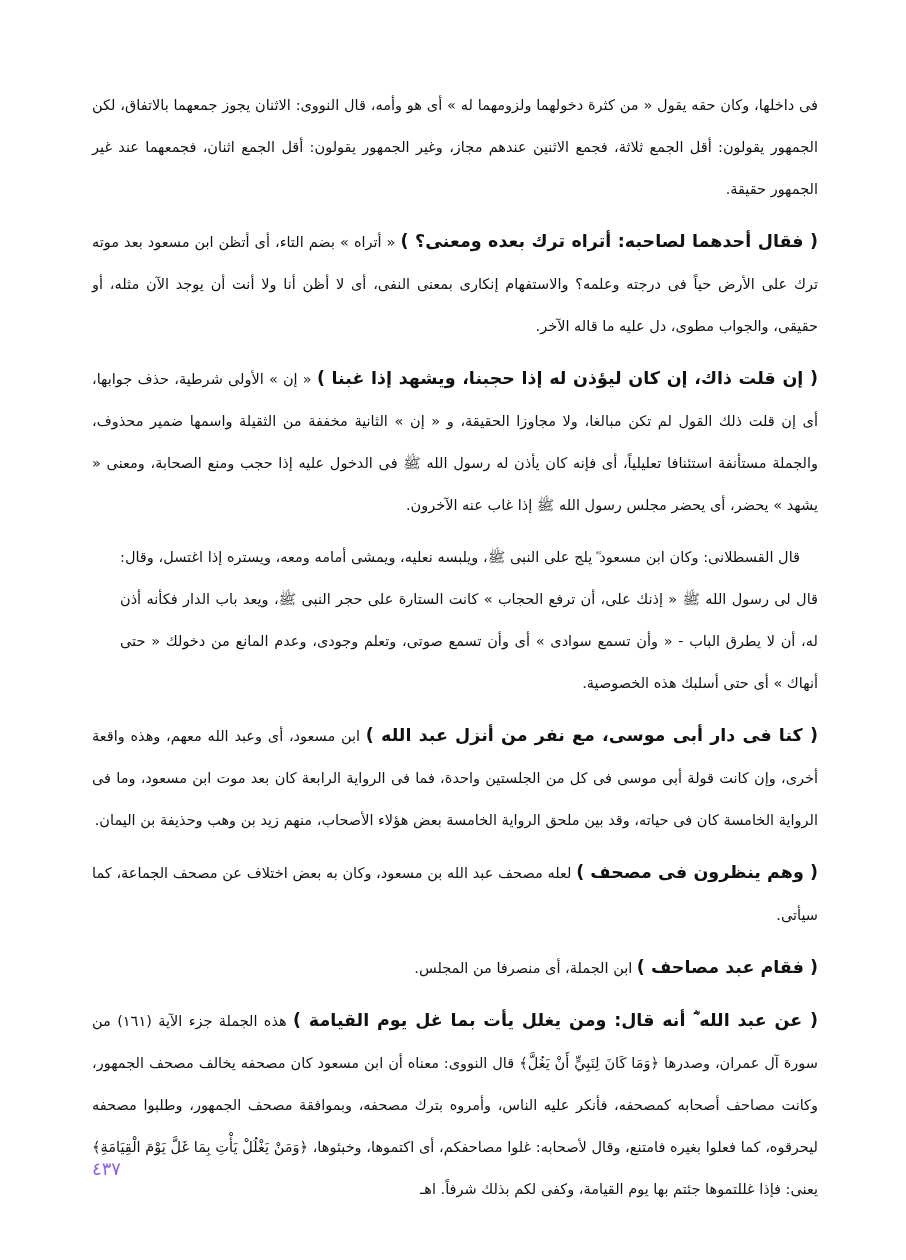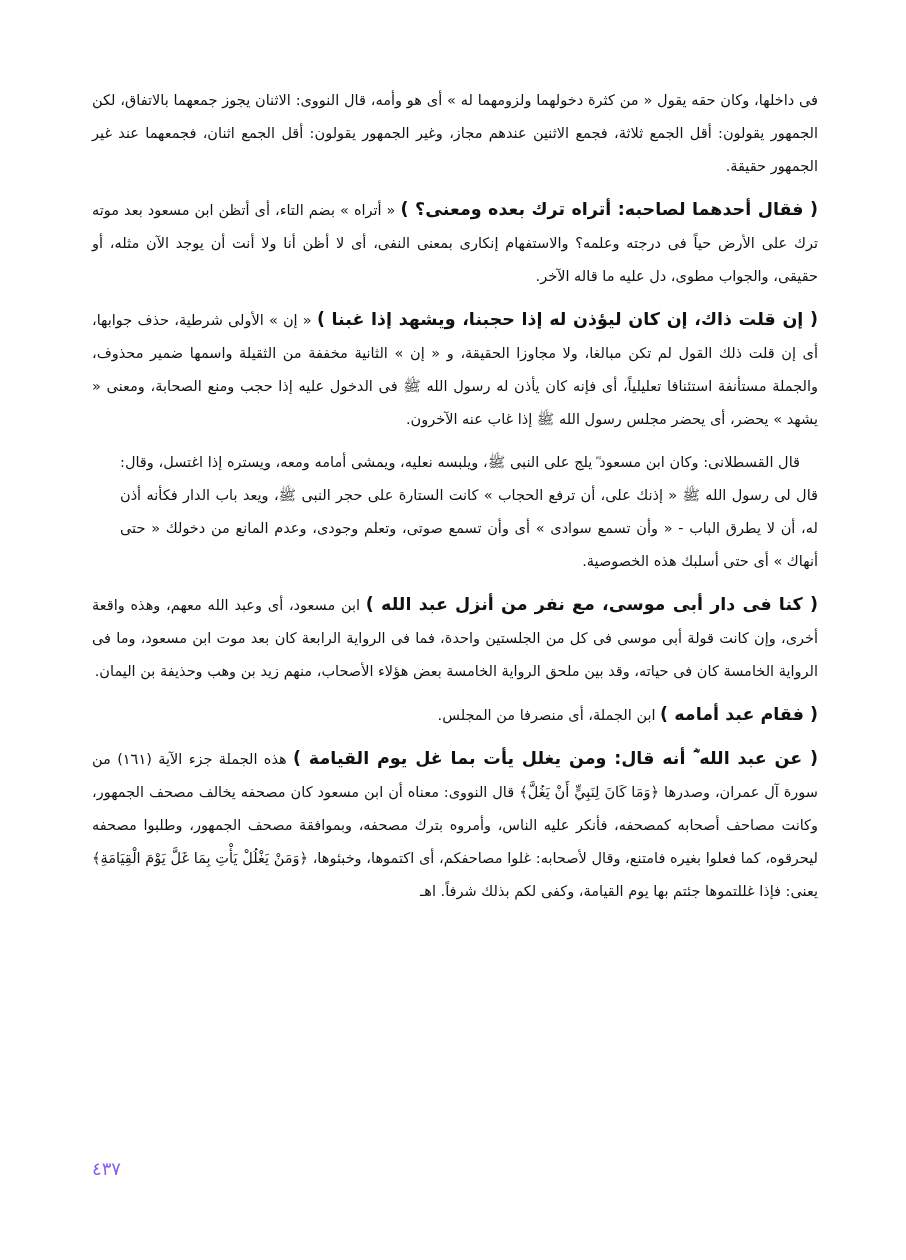--- a/index.html
+++ b/index.html
@@ -2,21 +2,21 @@
 <html><head>
 <meta charset="utf-8">
 <style>
   html, body { margin: 0; padding: 0; background: #ffffff; }
   body { width: 906px; height: 1260px; position: relative; overflow: hidden; }
   .page {
     position: absolute; left: 92px; top: 84px; width: 726px;
     direction: rtl; text-align: justify; text-align-last: right;
     font-family: "DejaVu Sans", sans-serif; color: #111111;
   }
-  .para { font-size: 14.5px; line-height: 33px; margin: 0 0 10px 0; }
+  .para { font-size: 14.5px; line-height: 42px; margin: 0 0 10px 0; }
   .lead { font-weight: bold; font-size: 17.5px; }
   .ayah { font-weight: normal; }
   .pnum {
     position: absolute; left: 92px; top: 1158px;
     font-family: "DejaVu Sans", sans-serif; font-size: 18px; color: #8b5cf6;
     direction: rtl;
   }
   .center-para { text-align: right; text-align-last: right; padding-right: 0; }
 </style>
 </head>
@@ -37,23 +37,26 @@
   </p>
 
   <p class="para" style="text-indent: 18px; margin-left: 28px;">
     <span>قال القسطلانى: وكان ابن مسعود ؓ يلج على النبى ﷺ، ويلبسه نعليه، ويمشى أمامه ومعه، ويستره إذا اغتسل، وقال: قال لى رسول الله ﷺ « إذنك على، أن ترفع الحجاب » كانت الستارة على حجر النبى ﷺ، ويعد باب الدار فكأنه أذن له، أن لا يطرق الباب - « وأن تسمع سوادى » أى وأن تسمع صوتى، وتعلم وجودى، وعدم المانع من دخولك « حتى أنهاك » أى حتى أسلبك هذه الخصوصية.</span>
   </p>
 
   <p class="para">
     <span class="lead">( كنا فى دار أبى موسى، مع نفر من أنزل عبد الله )</span><span> ابن مسعود، أى وعبد الله معهم، وهذه واقعة أخرى، وإن كانت قولة أبى موسى فى كل من الجلستين واحدة، فما فى الرواية الرابعة كان بعد موت ابن مسعود، وما فى الرواية الخامسة كان فى حياته، وقد بين ملحق الرواية الخامسة بعض هؤلاء الأصحاب، منهم زيد بن وهب وحذيفة بن اليمان.</span>
   </p>
 
+  <p class="para">
+    <span class="lead">( وهم ينظرون فى مصحف )</span><span> لعله مصحف عبد الله بن مسعود، وكان به بعض اختلاف عن مصحف الجماعة، كما سيأتى.</span>
+  </p>
 
   <p class="para center-para">
-    <span class="lead">( فقام عبد أمامه )</span><span> ابن الجملة، أى منصرفا من المجلس.</span>
+    <span class="lead">( فقام عبد مصاحف )</span><span> ابن الجملة، أى منصرفا من المجلس.</span>
   </p>
 
 
   <p class="para">
     <span class="lead">( عن عبد الله ؓ أنه قال: ومن يغلل يأت بما غل يوم القيامة )</span><span> هذه الجملة جزء الآية (١٦١) من سورة آل عمران، وصدرها </span><span class="ayah">﴿وَمَا كَانَ لِنَبِيٍّ أَنْ يَغُلَّ﴾</span><span> قال النووى: معناه أن ابن مسعود كان مصحفه يخالف مصحف الجمهور، وكانت مصاحف أصحابه كمصحفه، فأنكر عليه الناس، وأمروه بترك مصحفه، وبموافقة مصحف الجمهور، وطلبوا مصحفه ليحرقوه، كما فعلوا بغيره فامتنع، وقال لأصحابه: غلوا مصاحفكم، أى اكتموها، وخبئوها، </span><span class="ayah">﴿وَمَنْ يَغْلُلْ يَأْتِ بِمَا غَلَّ يَوْمَ الْقِيَامَةِ﴾</span><span> يعنى: فإذا غللتموها جئتم بها يوم القيامة، وكفى لكم بذلك شرفاً. اهـ</span>
   </p>
 
 </div>
 
 <div class="pnum">٤٣٧</div>

